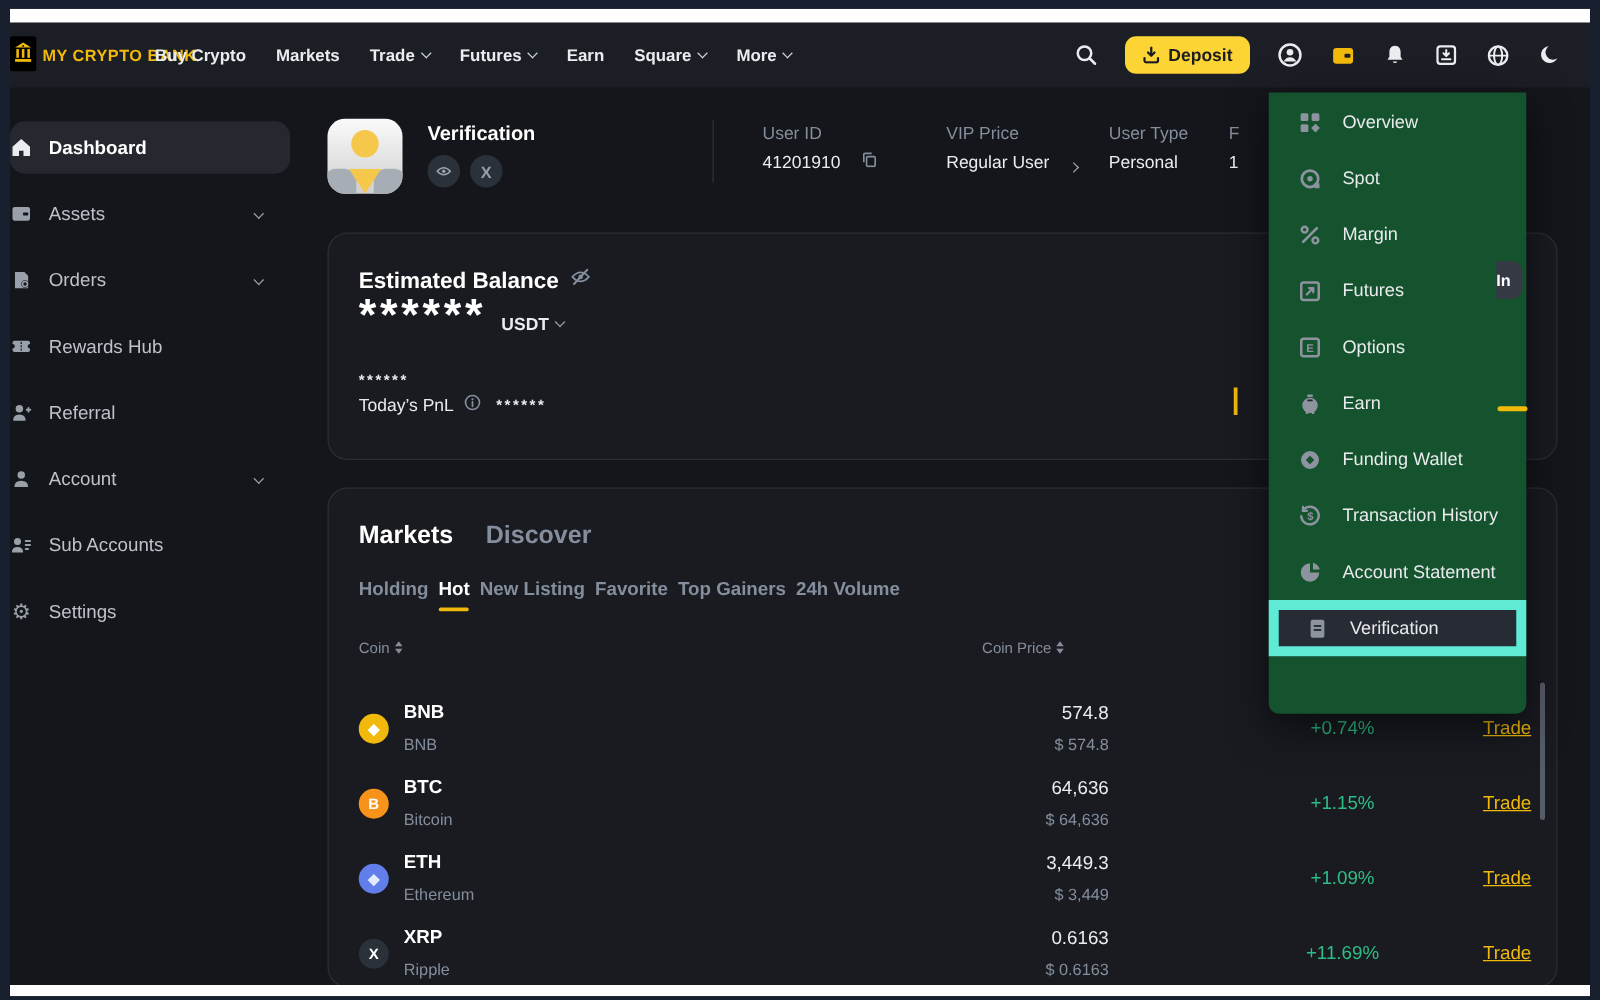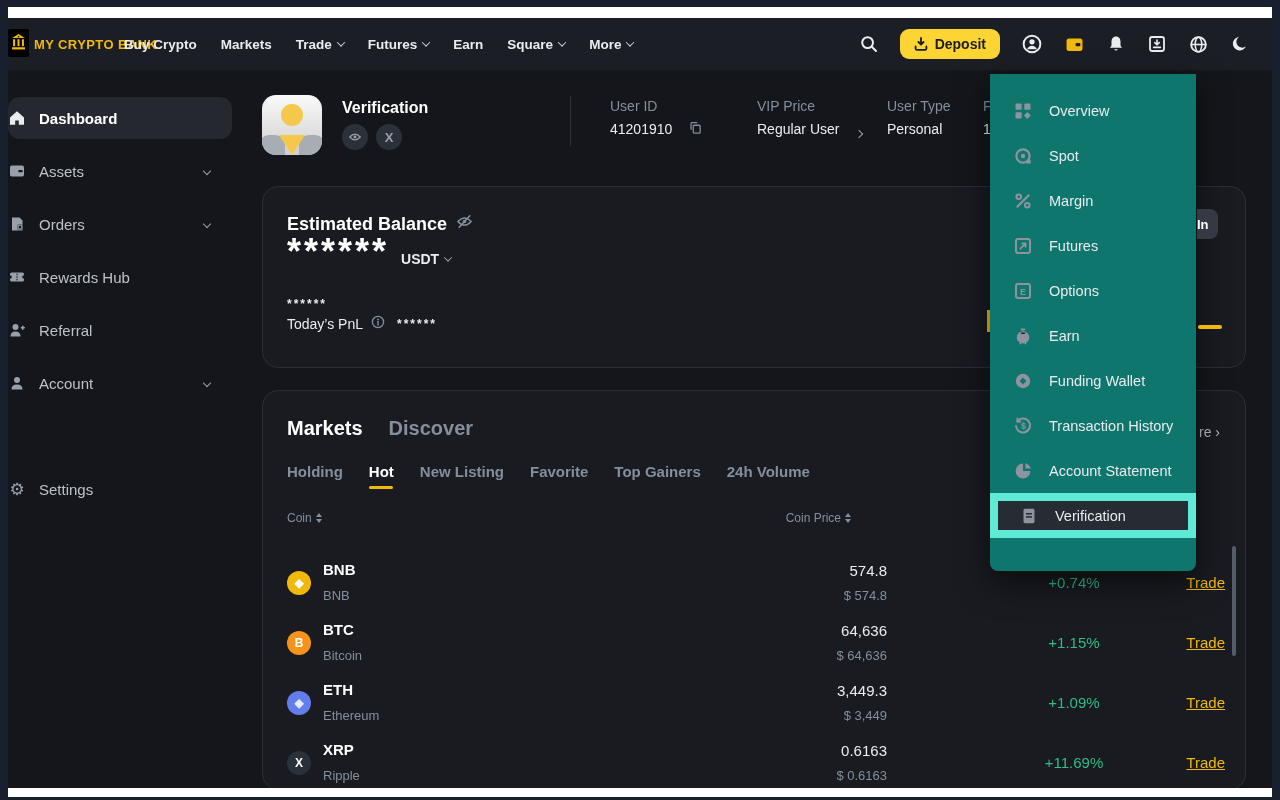--- a/index.html
+++ b/index.html
@@ -53,21 +53,21 @@
 .pnl-masked{font-size:12px;font-weight:700;letter-spacing:2px;margin-left:4px}
 .in-frag{left:1197px;top:209px;width:21px;height:30px;background:#343943;border-radius:0 8px 8px 0;display:flex;align-items:center;color:#fff;font-weight:700;font-size:13px;z-index:45}
 .ydash{left:1198px;top:325px;width:24px;height:4px;border-radius:2px;background:#F0B90B;z-index:45}
 .ysliver{left:987px;top:310px;width:3px;height:22px;background:#F0B90B;z-index:4}
 
 .mkt-card{left:262px;top:390px;width:984px;height:400px;overflow:hidden}
 .mkt-titles{position:absolute;left:24px;top:26px;display:flex;align-items:baseline;gap:26px}
 .mkt-title{font-size:20px;font-weight:700;color:#fff}
 .mkt-alt{font-size:20px;font-weight:700;color:#848E9C;cursor:pointer}
 .more-link{left:1160px;top:424px;width:60px;text-align:right;color:#B7BDC6;font-size:14px;z-index:6;cursor:pointer}
-.tabs{position:absolute;left:24px;top:72px;display:flex;gap:26px}
+.tabs{position:absolute;left:24px;top:72px;display:flex;gap:8px}
 .tab{font-size:15px;font-weight:600;color:#848E9C;cursor:pointer;position:relative;white-space:nowrap}
 .tab.active{color:#fff}
 .tab.active::after{content:"";position:absolute;left:50%;transform:translateX(-50%);bottom:-9px;width:24px;height:3px;border-radius:2px;background:#F0B90B}
 .thead{position:absolute;left:24px;right:56px;top:120px;height:16px;font-size:12px;color:#848E9C}
 .th-coin{position:absolute;left:0;display:flex;align-items:center}
 .th-price{position:absolute;right:338px;display:flex;align-items:center}
 .th-trade{position:absolute;right:0}
 .sort{display:inline-flex;flex-direction:column;gap:2px;margin-left:4px}
 .sort i{display:block;width:0;height:0;border-left:3px solid transparent;border-right:3px solid transparent}
 .sort .up{border-bottom:4px solid #848E9C}
@@ -75,21 +75,21 @@
 .mrow{position:absolute;left:24px;width:938px;height:60px}
 .coin-ic{position:absolute;left:0;top:20px;width:24px;height:24px;border-radius:50%;display:flex;align-items:center;justify-content:center;font-size:12px;font-weight:700}
 .coin-sym{position:absolute;left:36px;top:10px;font-size:15px;font-weight:700;color:#fff}
 .coin-name{position:absolute;left:36px;top:37px;font-size:13px;color:#848E9C}
 .coin-price{position:absolute;right:338px;top:11px;font-size:15px;font-weight:500;color:#EAECEF}
 .coin-fiat{position:absolute;right:338px;top:37px;font-size:13px;color:#848E9C}
 .coin-chg{position:absolute;left:745px;top:23px;width:84px;text-align:center;font-size:15px;font-weight:500;color:#2EBD85}
 .coin-trade{position:absolute;right:0;top:23px;font-size:15px;font-weight:500;color:#F0B90B;text-decoration:underline;cursor:pointer}
 .mscroll{position:absolute;left:969px;top:155px;width:4px;height:110px;border-radius:2px;background:#575D68}
 
-.dropdown{left:990px;top:74px;width:206px;height:497px;background:#0f766e;border-radius:0 0 8px 8px;box-shadow:0 12px 32px rgba(0,0,0,.55);z-index:40;padding-top:14px}
+.dropdown{left:1015px;top:74px;width:206px;height:497px;background:#14532d;border-radius:0 0 8px 8px;box-shadow:0 12px 32px rgba(0,0,0,.55);z-index:40;padding-top:1px}
 .menu-item{height:45px;display:flex;align-items:center;padding-left:23px;gap:16px;cursor:pointer}
 .menu-item .ml{font-size:14.5px;font-weight:500;color:#E8EAED}
 .menu-item.hl{border:8px solid #5eead4;background:#272B33;padding-left:21px}
 .mi{width:20px;height:20px;display:flex;align-items:center;justify-content:center}
 
 .clipcol{left:983px;z-index:6}
 </style>
 </head>
 <body>
 
@@ -246,20 +246,32 @@
   <div class="side-item" style="top:292px">
     <span class="side-ic">
         <svg width="18" height="18" viewBox="0 0 18 18">
           <circle cx="9" cy="6" r="3" fill="#99A0AA"></circle>
           <path d="M3.5 15.5 Q3.5 10.5 9 10.5 Q14.5 10.5 14.5 15.5 Z" fill="#99A0AA"></path>
         </svg>
       </span>
     <span>Account</span>
     <span class="side-chev"></span>
   </div>
+  <div class="side-item" style="top:345px">
+    <span class="side-ic">
+        <svg width="18" height="18" viewBox="0 0 18 18">
+          <circle cx="6" cy="6.2" r="2.8" fill="#99A0AA"></circle>
+          <path d="M1.5 15 Q1.5 10.6 6 10.6 Q10.5 10.6 10.5 15 Z" fill="#99A0AA"></path>
+          <rect x="11.8" y="5" width="5" height="1.5" rx="0.7" fill="#99A0AA"></rect>
+          <rect x="11.8" y="8.2" width="5" height="1.5" rx="0.7" fill="#99A0AA"></rect>
+          <rect x="11.8" y="11.4" width="3.4" height="1.5" rx="0.7" fill="#99A0AA"></rect>
+        </svg>
+      </span>
+    <span>Sub Accounts</span>
+  </div>
   <div class="side-item" style="top:398px">
     <span class="side-ic" style="font-size:17px;color:#99A0AA">
         <span>⚙</span>
       </span>
     <span>Settings</span>
   </div>
 </aside>
 
 <div class="abs avatar">
   <span class="av-head"></span>

